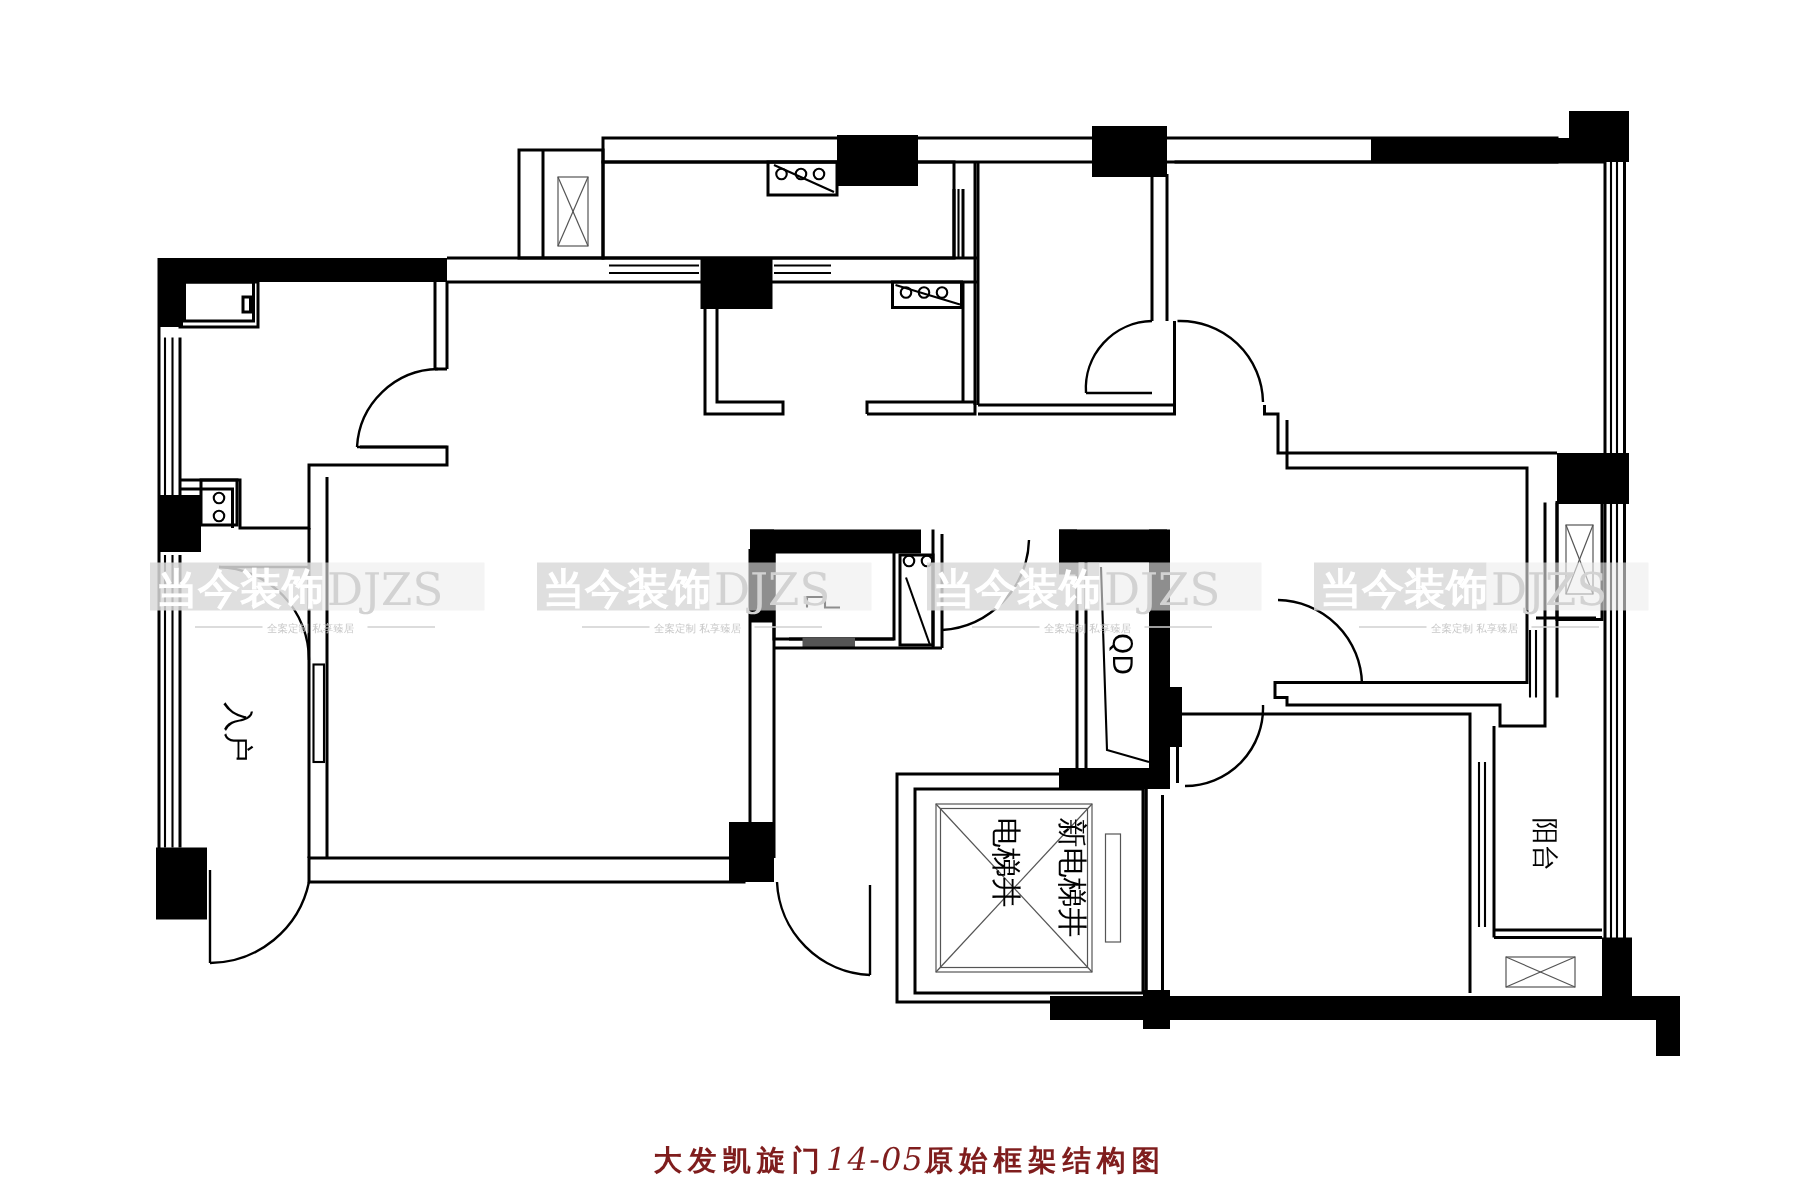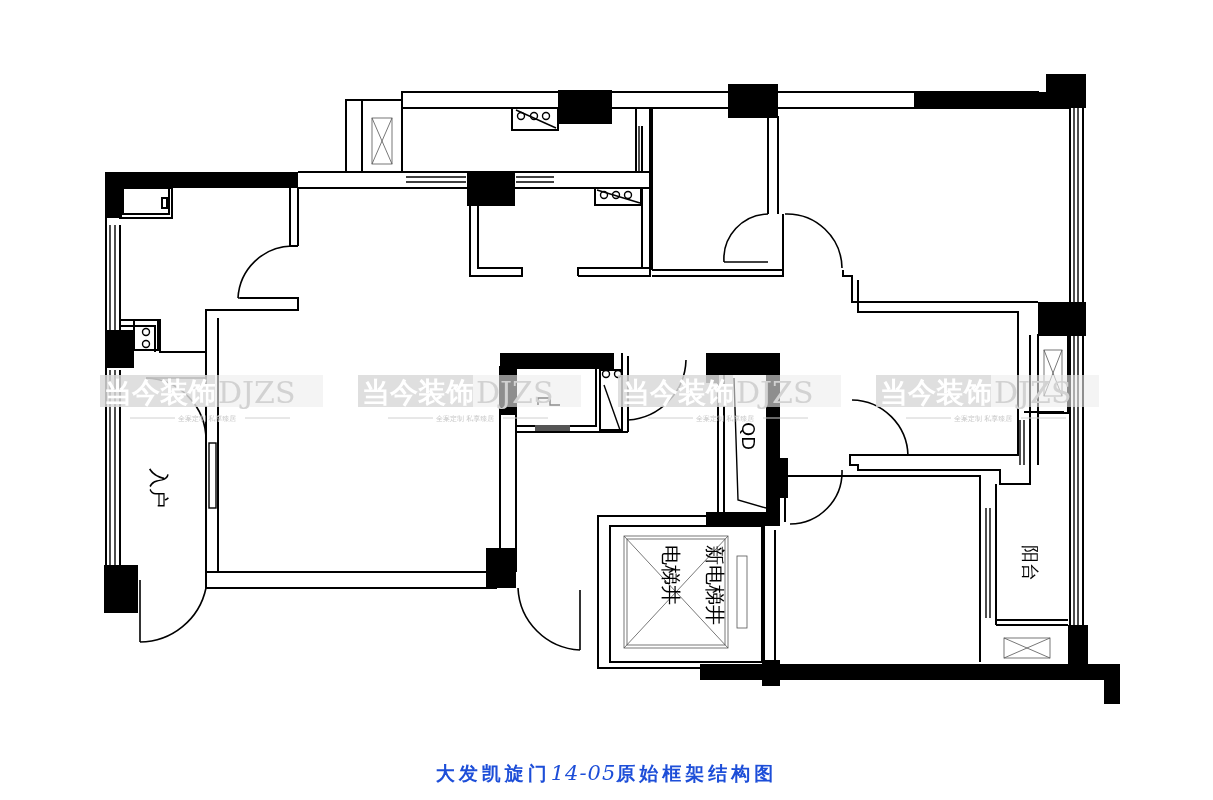--- a/index.html
+++ b/index.html
@@ -12,21 +12,21 @@
   .door { fill: none; stroke: #000; stroke-width: 1.6; }
   .wm-box { fill: #d9d9d9; opacity: 0.85; }
   .wm-box2 { fill: #ececec; opacity: 0.6; }
   .wm-cn { fill: #ffffff; font-family: "DejaVu Sans", sans-serif; font-weight: bold; font-size: 28px; }
   .wm-en { fill: #d2d2d2; font-family: "DejaVu Serif", serif; font-size: 30px; }
   .wm-sub { fill: #c8c8c8; font-family: "DejaVu Sans", sans-serif; font-size: 7px; }
   .wm-line { stroke: #d0d0d0; stroke-width: 1; }
   .lbl { fill: #000; font-family: "DejaVu Sans", sans-serif; font-size: 20px; }
   .lbl-sm { fill: #000; font-family: "DejaVu Sans", sans-serif; font-size: 18px; }
   #title { position: absolute; left: 0; width: 1213px; top: 761px; text-align: center;
-           font-family: "DejaVu Sans", sans-serif; font-weight: bold; font-size: 19px; letter-spacing: 4px; color: #1d4ed8; }
+           font-family: "DejaVu Sans", sans-serif; font-weight: bold; font-size: 19px; letter-spacing: 4px; color: #7f1d1d; }
   #title .num { font-family: "DejaVu Serif", serif; font-style: italic; font-weight: normal; font-size: 21px; letter-spacing: 1px; }
 </style>
 </head>
 <body>
 
 <svg id="plan" width="1213" height="800" viewBox="0 0 1213 800">
 
   <g>
 
     <rect class="ln" x="402" y="92" width="636" height="16"></rect>

